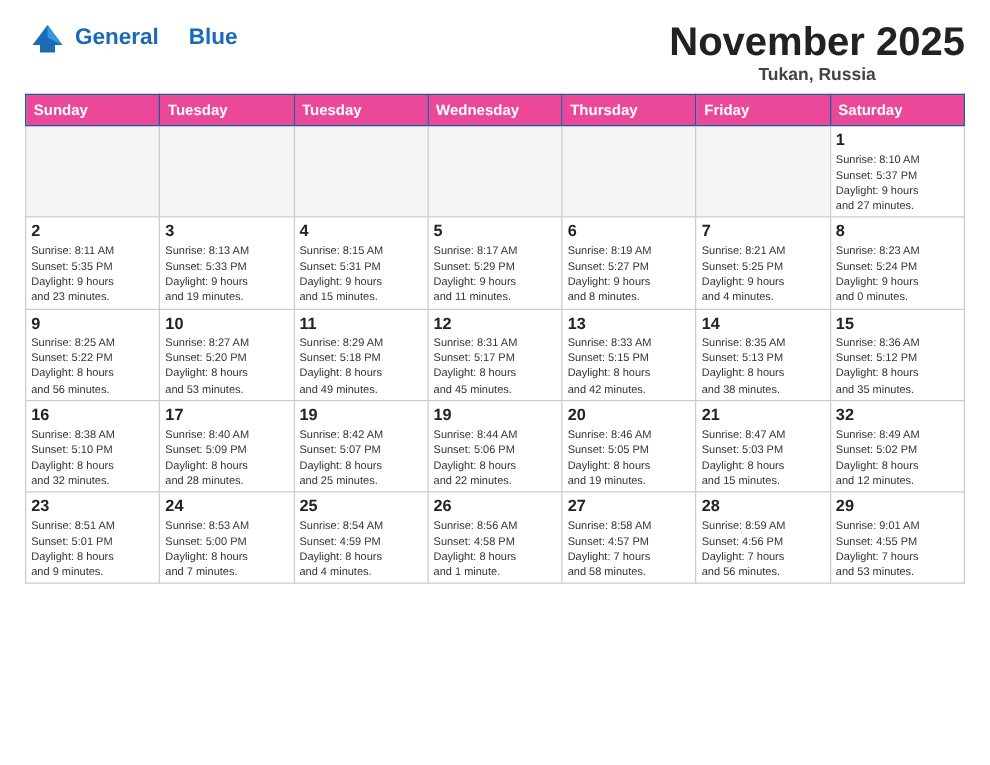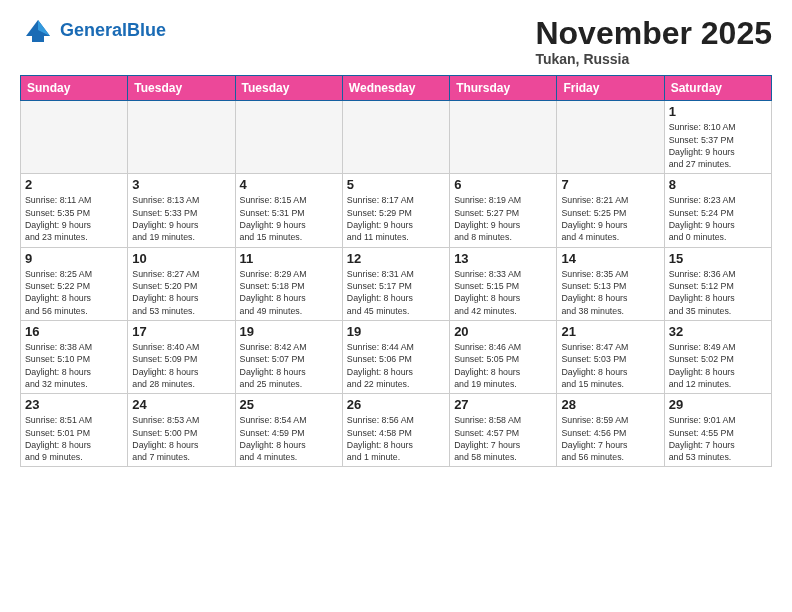--- a/index.html
+++ b/index.html
@@ -33,21 +33,21 @@
     }
     .logo-text span {
       color: #1a6bb5;
       font-weight: bold;
     }
     .logo-icon {
       width: 36px;
       height: 28px;
     }
     .title-block {
-      text-align: left;
+      text-align: center;
     }
     .month-title {
       font-size: 32px;
       font-weight: bold;
       color: #222;
       line-height: 1.1;
     }
     .subtitle {
       font-size: 14px;
       color: #444;
@@ -100,21 +100,21 @@
 <div class="page">
   <div class="header">
     <div class="logo">
       <svg class="logo-icon" viewBox="0 0 36 28">
         <rect x="0" y="0" width="36" height="28" fill="white"></rect>
         <polygon points="18,4 30,20 24,20 24,26 12,26 12,20 6,20" fill="#1a6bb5"></polygon>
         <polygon points="18,4 30,20 18,14" fill="#3399dd"></polygon>
       </svg>
       <div>
         <span class="logo-text">
-          <span>General</span><span style="color:#1a6bb5;font-weight:bold;">Blue</span>
+          <span>General</span><span style="color:#1a6bb5;font-weight:bold;padding-left:24px;">Blue</span>
         </span>
       </div>
     </div>
     <div class="title-block">
       <div class="month-title">November 2025</div>
       <div class="subtitle">Tukan, Russia</div>
     </div>
   </div>
 
   <table class="calendar">

